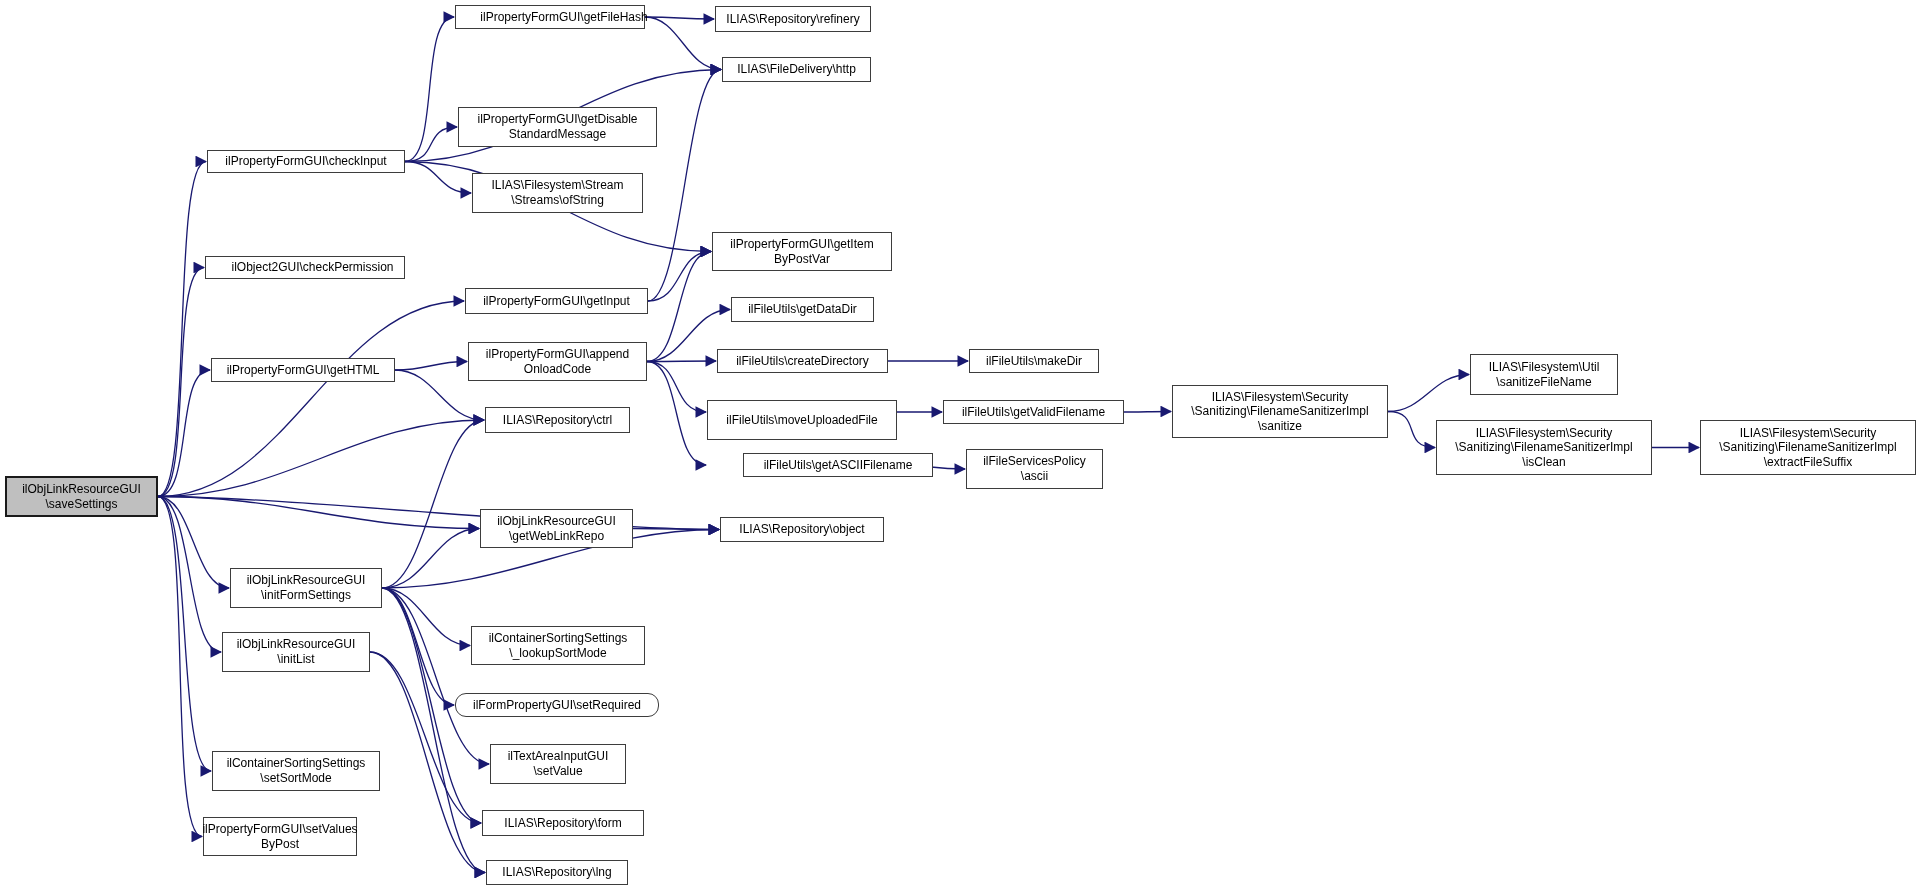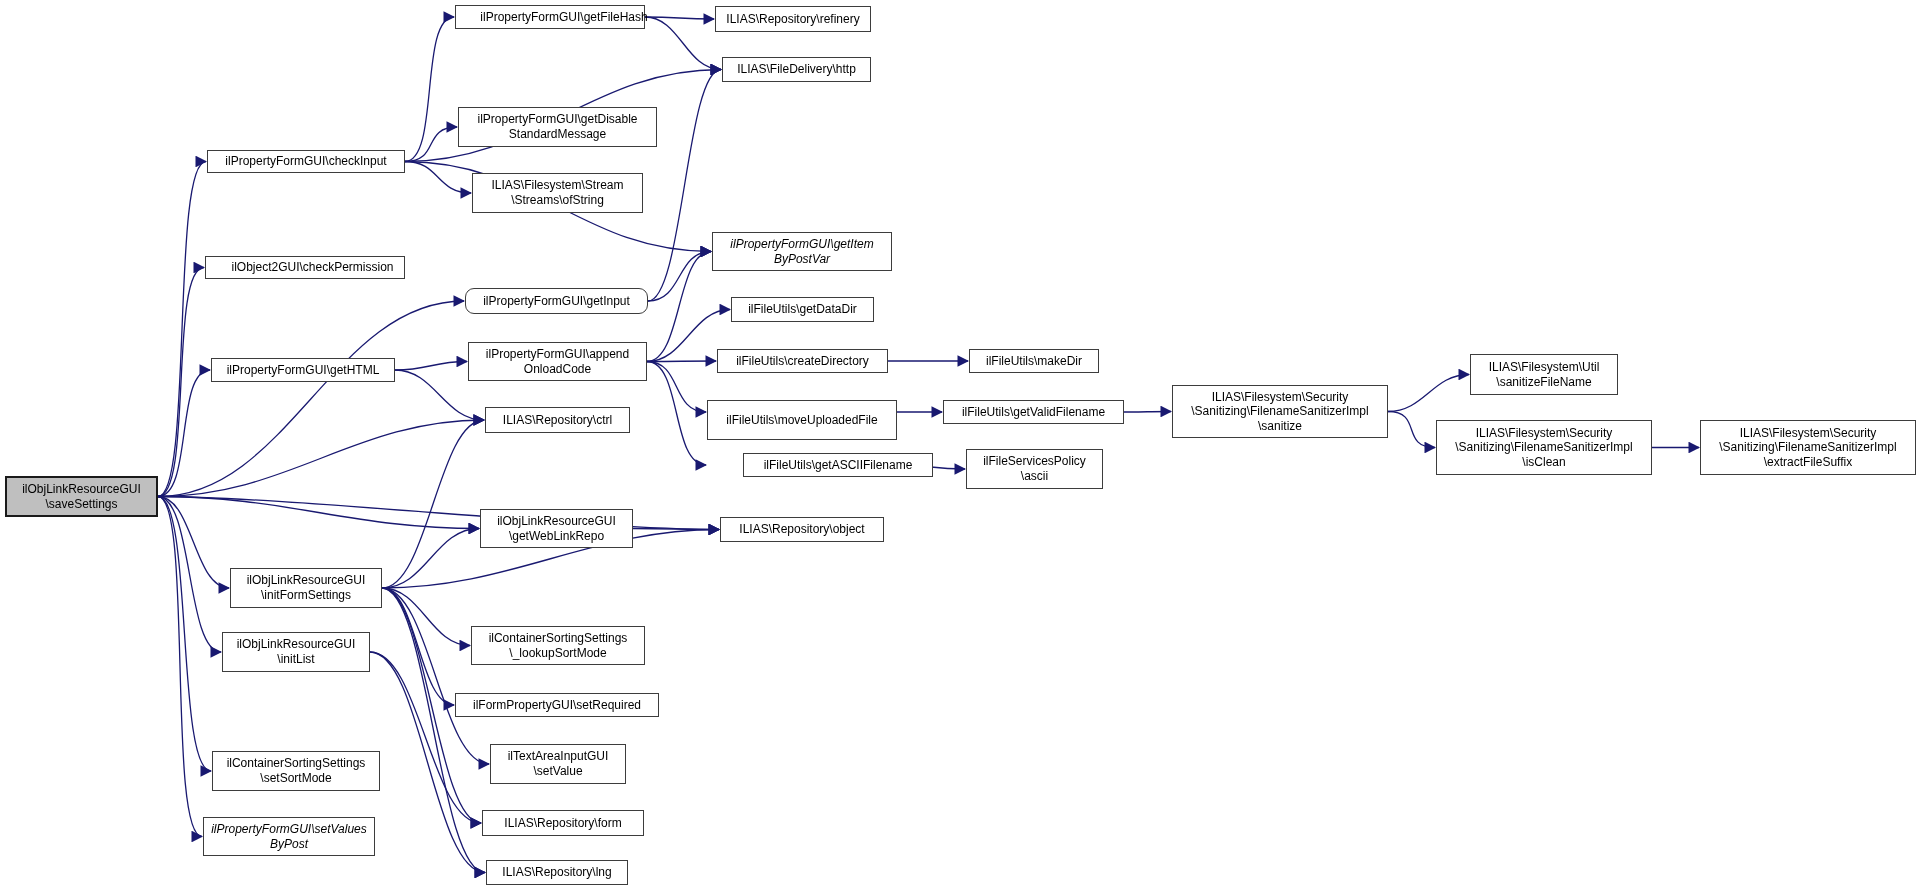--- a/index.html
+++ b/index.html
@@ -117,73 +117,73 @@
 \initFormSettings</span>
       </div>
       <div class="node" style="left: 222px; top: 632px; width: 148px; height: 40px;">
         <span class="lbl">ilObjLinkResourceGUI
 \initList</span>
       </div>
       <div class="node" style="left: 212px; top: 751px; width: 168px; height: 40px;">
         <span class="lbl">ilContainerSortingSettings
 \setSortMode</span>
       </div>
-      <div class="node" style="left: 203px; top: 817px; width: 172px; height: 39px; font-style: italic;">
+      <div class="node" style="left: 203px; top: 817px; width: 154px; height: 39px;">
         <span class="lbl">ilPropertyFormGUI\setValues
 ByPost</span>
       </div>
       <div class="node" style="left: 455px; top: 5px; width: 190px; height: 24px; padding-left: 28px;">
         <span class="lbl">ilPropertyFormGUI\getFileHash</span>
       </div>
       <div class="node" style="left: 458px; top: 107px; width: 199px; height: 40px; justify-content: center;">
         <span class="lbl">ilPropertyFormGUI\getDisable
 StandardMessage</span>
       </div>
       <div class="node" style="left: 472px; top: 173px; width: 171px; height: 40px;">
         <span class="lbl">ILIAS\Filesystem\Stream
 \Streams\ofString</span>
       </div>
-      <div class="node" style="left: 465px; top: 288px; width: 183px; height: 26px; border-radius: 9px;">
+      <div class="node" style="left: 465px; top: 288px; width: 183px; height: 26px;">
         <span class="lbl">ilPropertyFormGUI\getInput</span>
       </div>
       <div class="node" style="left: 468px; top: 342px; width: 179px; height: 39px;">
         <span class="lbl">ilPropertyFormGUI\append
 OnloadCode</span>
       </div>
       <div class="node" style="left: 485px; top: 407px; width: 145px; height: 26px;">
         <span class="lbl">ILIAS\Repository\ctrl</span>
       </div>
       <div class="node" style="left: 480px; top: 509px; width: 153px; height: 39px;">
         <span class="lbl">ilObjLinkResourceGUI
 \getWebLinkRepo</span>
       </div>
       <div class="node" style="left: 471px; top: 626px; width: 174px; height: 39px;">
         <span class="lbl">ilContainerSortingSettings
 \_lookupSortMode</span>
       </div>
-      <div class="node" style="left: 455px; top: 693px; width: 204px; height: 24px;">
+      <div class="node" style="left: 455px; top: 693px; width: 204px; height: 24px; border-radius: 11px;">
         <span class="lbl">ilFormPropertyGUI\setRequired</span>
       </div>
       <div class="node" style="left: 490px; top: 744px; width: 136px; height: 40px;">
         <span class="lbl">ilTextAreaInputGUI
 \setValue</span>
       </div>
       <div class="node" style="left: 482px; top: 810px; width: 162px; height: 26px;">
         <span class="lbl">ILIAS\Repository\form</span>
       </div>
       <div class="node" style="left: 486px; top: 860px; width: 142px; height: 25px;">
         <span class="lbl">ILIAS\Repository\lng</span>
       </div>
       <div class="node" style="left: 715px; top: 6px; width: 156px; height: 26px;">
         <span class="lbl">ILIAS\Repository\refinery</span>
       </div>
       <div class="node" style="left: 722px; top: 57px; width: 149px; height: 25px;">
         <span class="lbl">ILIAS\FileDelivery\http</span>
       </div>
-      <div class="node" style="left: 712px; top: 232px; width: 180px; height: 39px; font-style: italic;">
+      <div class="node" style="left: 712px; top: 232px; width: 180px; height: 39px;">
         <span class="lbl">ilPropertyFormGUI\getItem
 ByPostVar</span>
       </div>
       <div class="node" style="left: 731px; top: 297px; width: 143px; height: 25px;">
         <span class="lbl">ilFileUtils\getDataDir</span>
       </div>
       <div class="node" style="left: 717px; top: 349px; width: 171px; height: 24px;">
         <span class="lbl">ilFileUtils\createDirectory</span>
       </div>
       <div class="node" style="left: 707px; top: 400px; width: 190px; height: 40px;">

